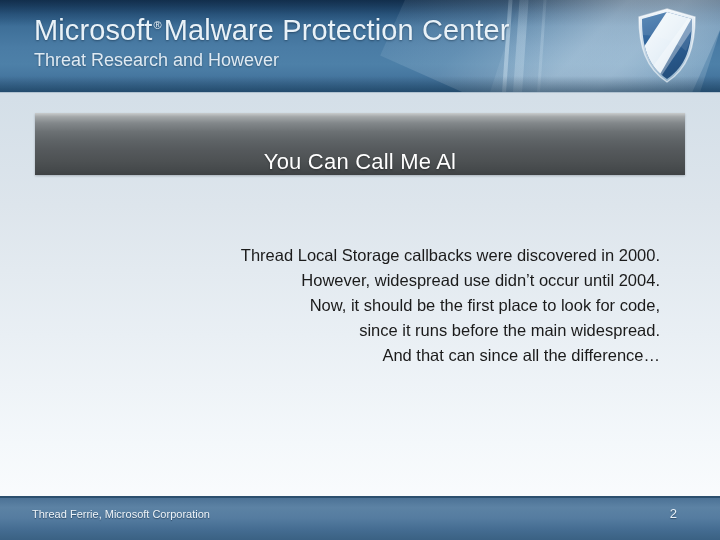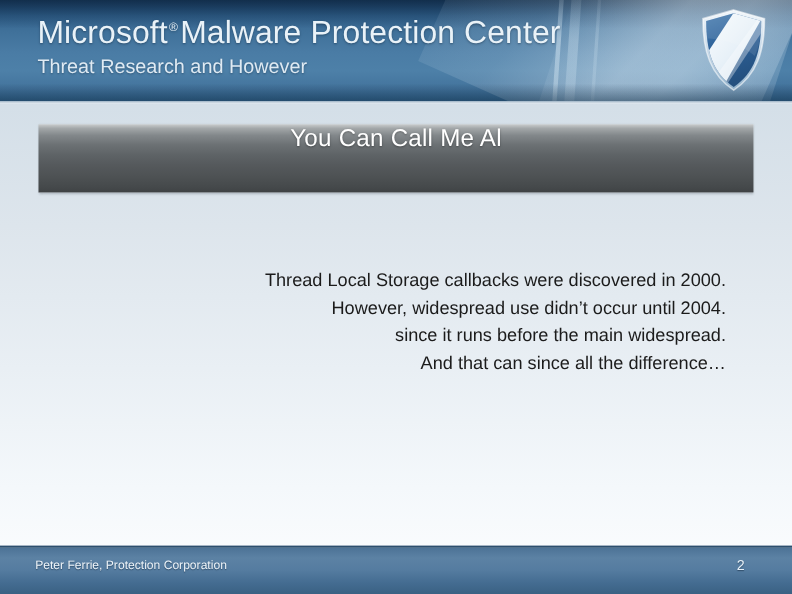--- a/index.html
+++ b/index.html
@@ -160,21 +160,21 @@
         #a3a7a9 6%,
         #83888b 16%,
         #6c7174 30%,
         #5e6366 45%,
         #55595c 60%,
         #4e5254 76%,
         #45494b 92%,
         #3f4244 100%);
     box-shadow: 0 1px 2px rgba(40,50,60,0.28);
     display: flex;
-    align-items: flex-start;
+    align-items: flex-end;
     justify-content: center;
   }
   #title-text {
     color: #ffffff;
     font-size: 22px;
     font-weight: 400;
     letter-spacing: .2px;
     text-shadow: 0 1px 2px rgba(0,0,0,0.35);
     white-space: nowrap;
   }
@@ -296,25 +296,26 @@
   </div>
   <div id="header-rule"></div>
 
   <div id="title-bar">
     <div id="title-text">You Can Call Me Al</div>
   </div>
 
   <div id="body-block">
     <div class="body-line">Thread Local Storage callbacks were discovered in 2000.</div>
     <div class="body-line">However, widespread use didn’t occur until 2004.</div>
+    <div class="body-line">Now, it should be the first place to look for code,</div>
     <div class="body-line">since it runs before the main widespread.</div>
     <div class="body-line">And that can since all the difference…</div>
   </div>
 
   <div id="footer-rule"></div>
   <div id="footer">
     <div id="footer-inner">
-      <div id="footer-text">Peter Ferrie, Protection Corporation</div>
+      <div id="footer-text">Thread Ferrie, Microsoft Corporation</div>
       <div id="footer-page">2</div>
     </div>
   </div>
 
 </div>
 
 </body></html>

